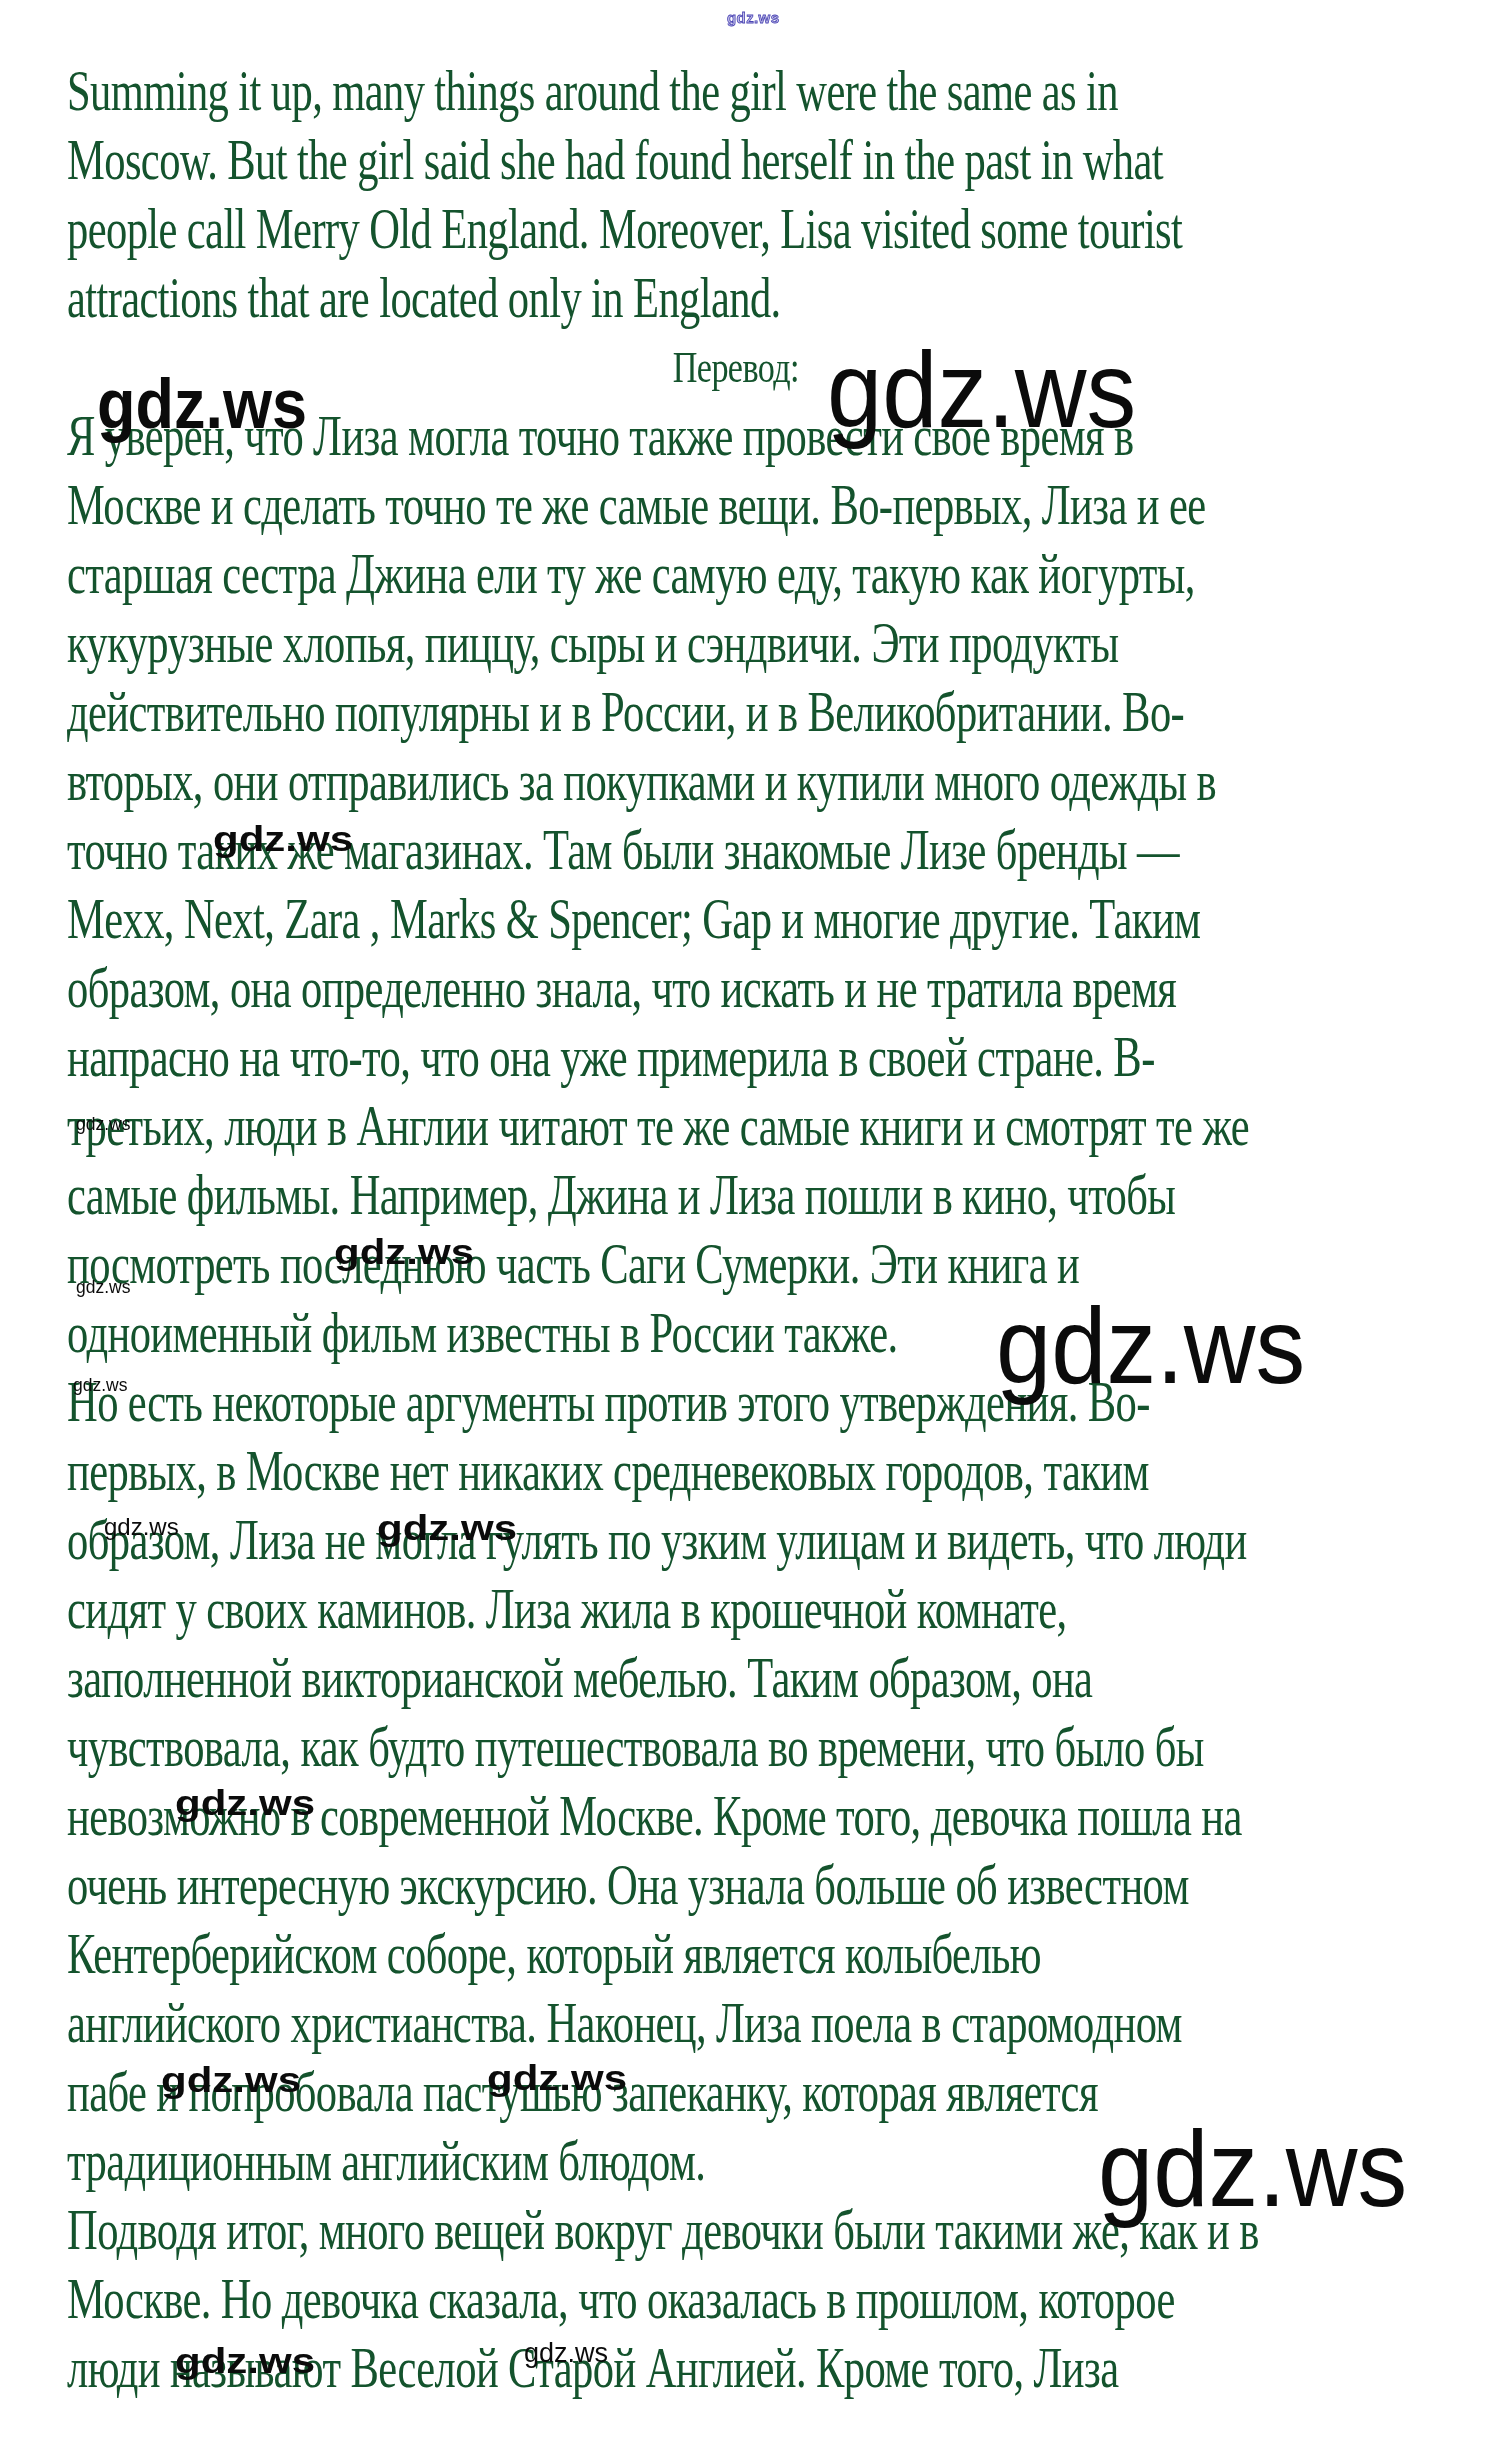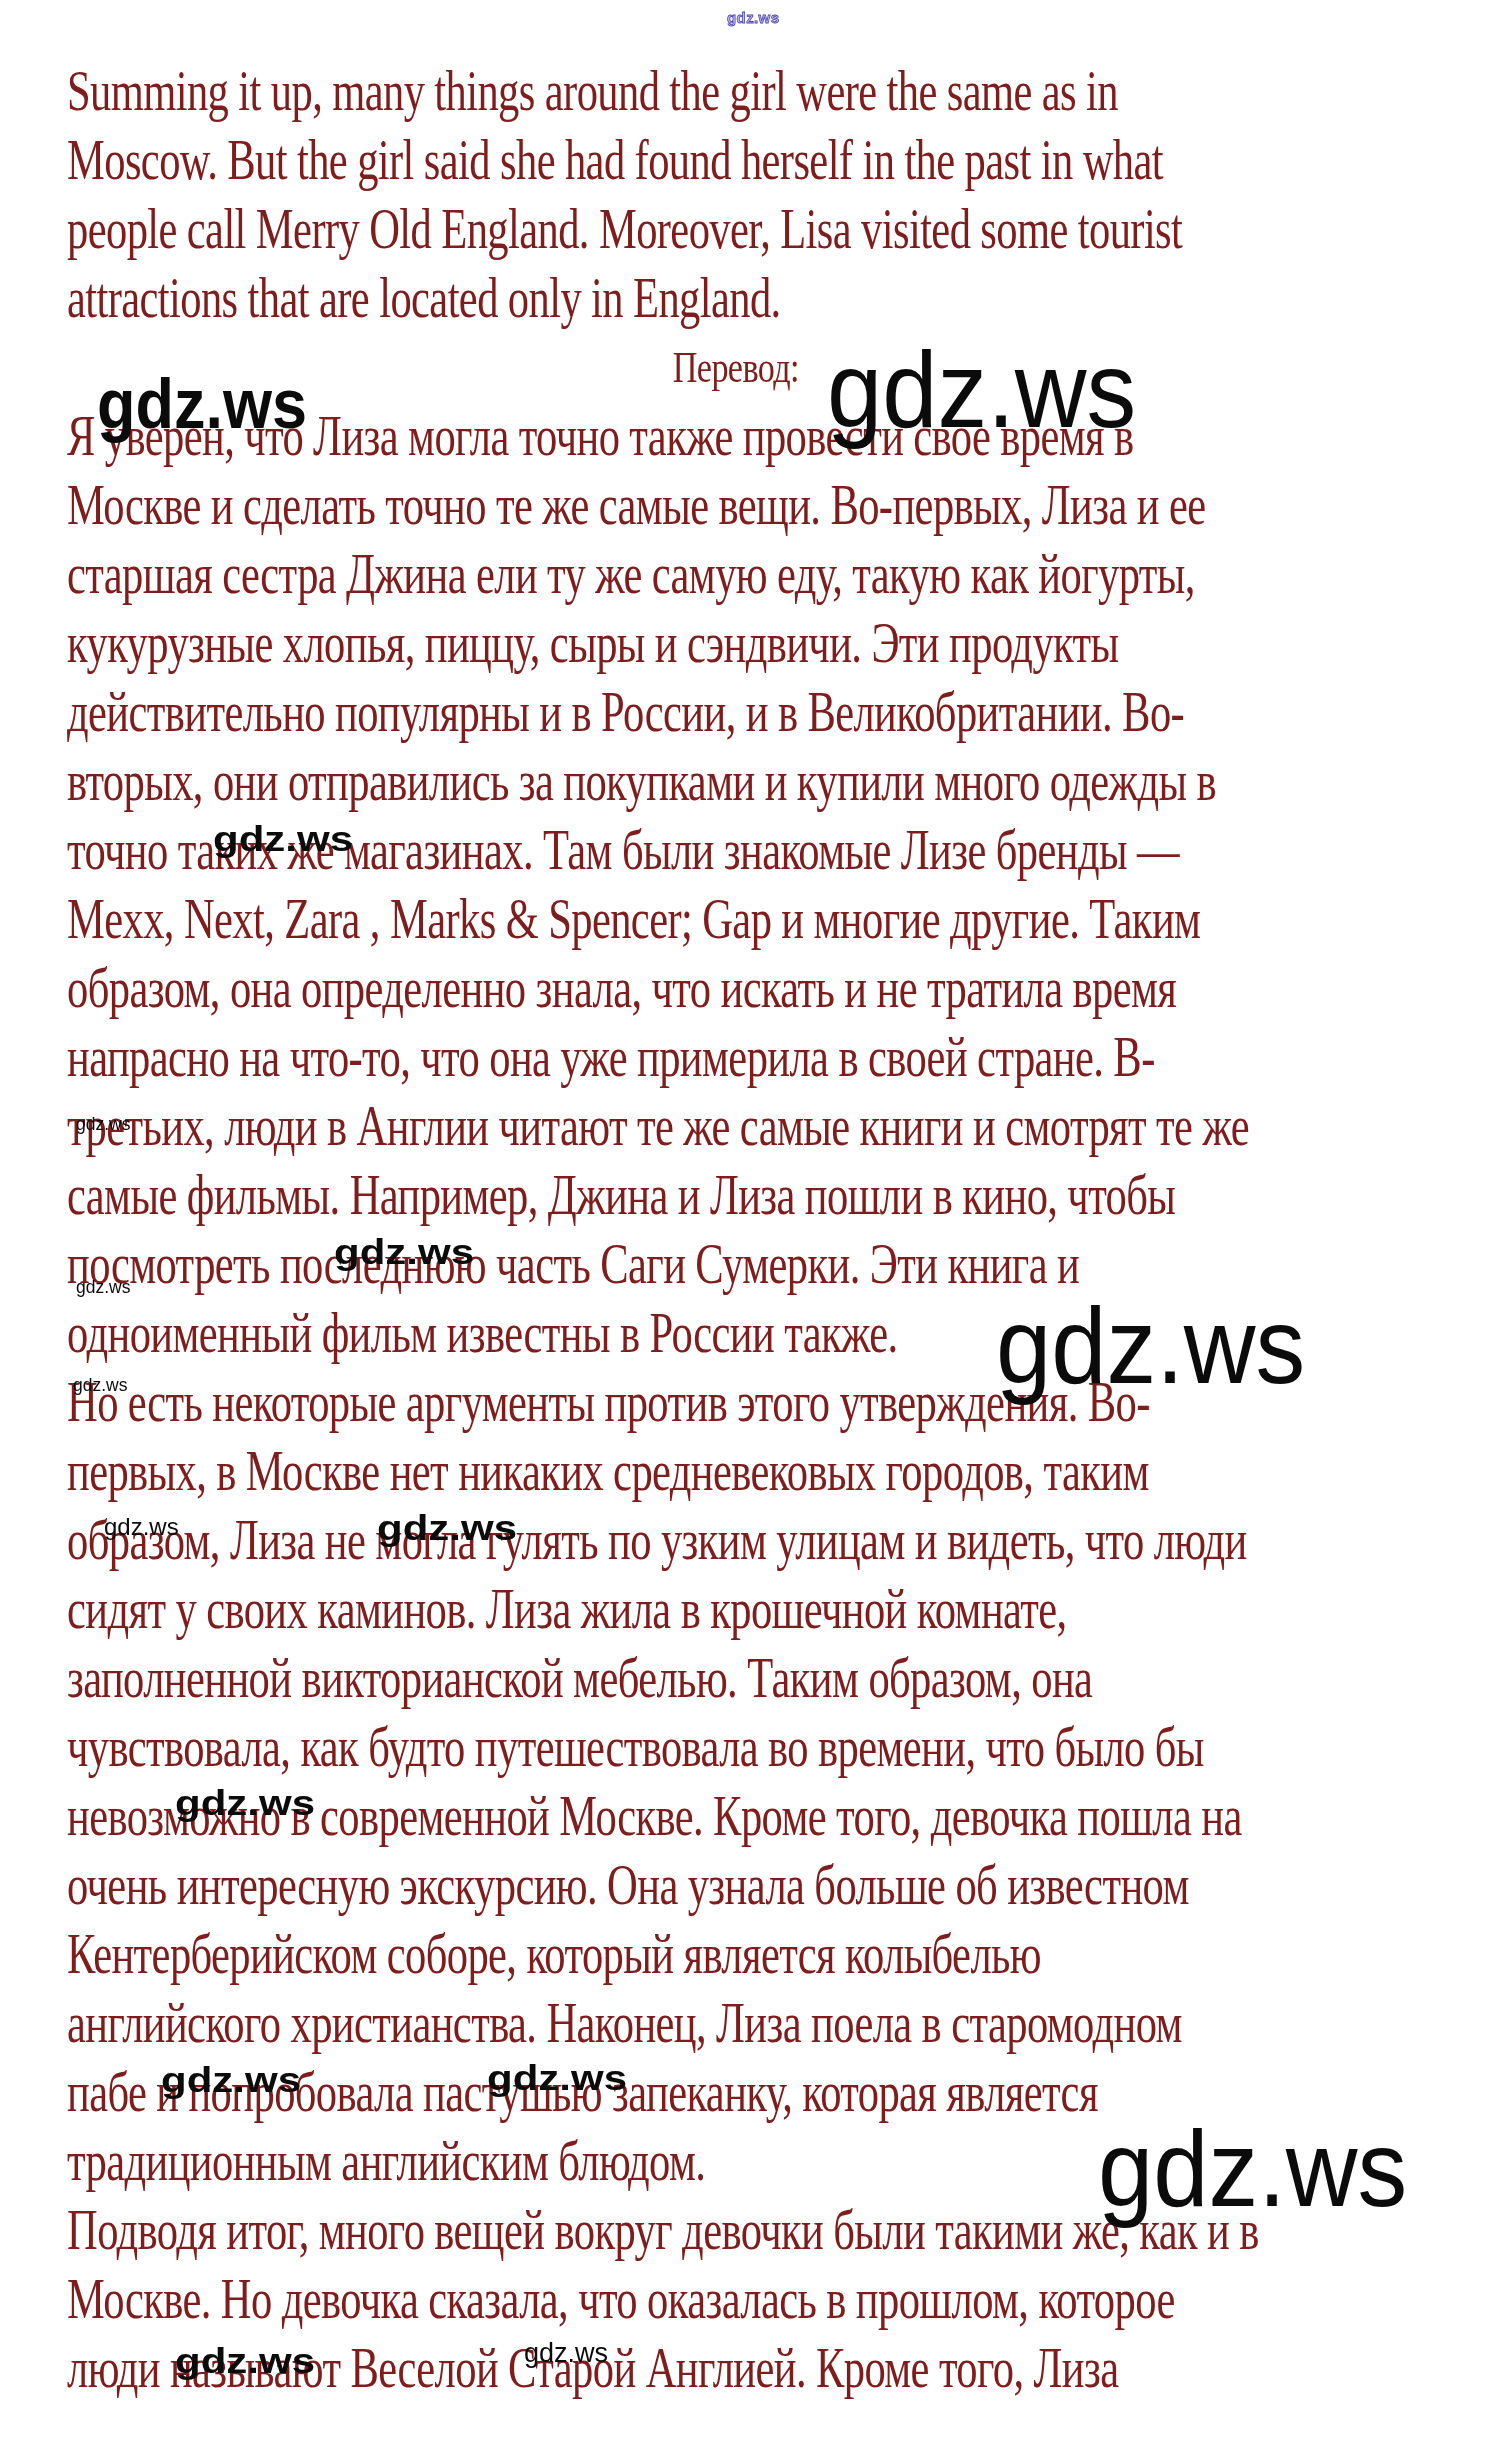--- a/index.html
+++ b/index.html
@@ -11,21 +11,21 @@
   .page {
     position: relative;
     width: 1501px; height: 2462px;
     overflow: hidden;
     background: #ffffff;
   }
   .text-flow {
     position: absolute;
     left: 67px; top: 57px;
     width: 1426px;
-    color: #7f1d1d;
+    color: #14532d;
   }
   .line {
     font-size: 56px;
     line-height: 69px;
     height: 69px;
     white-space: nowrap;
     letter-spacing: -0.8px;
     transform: scaleX(0.76);
     transform-origin: 0 50%;
   }

